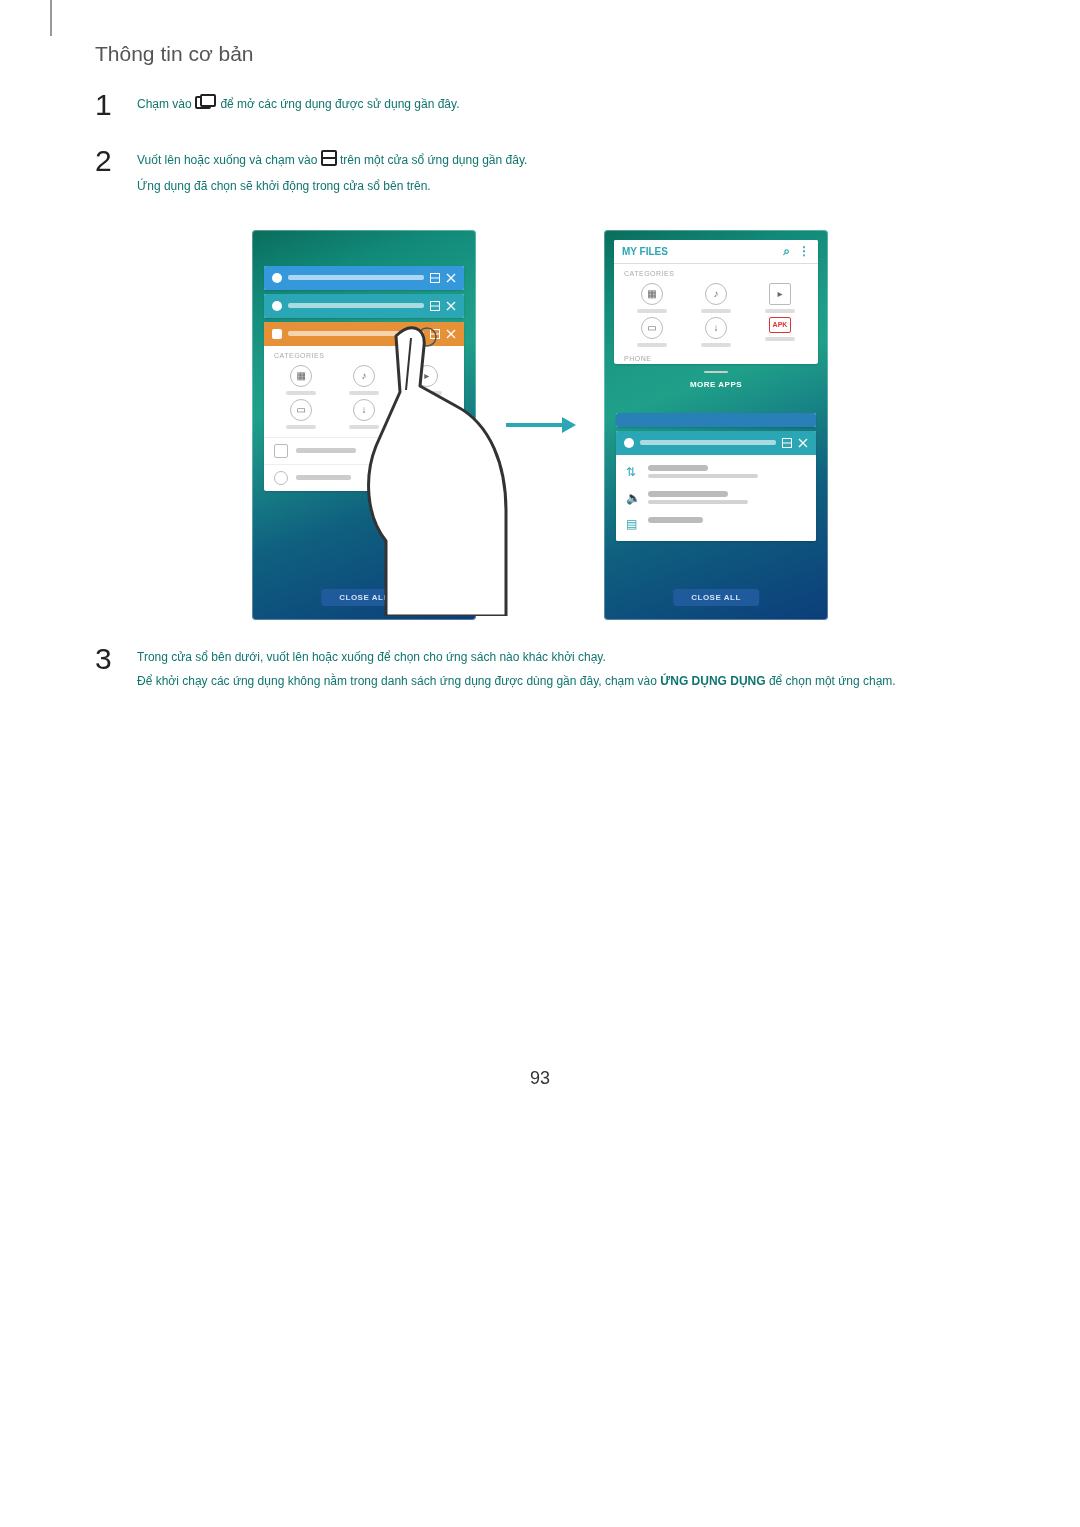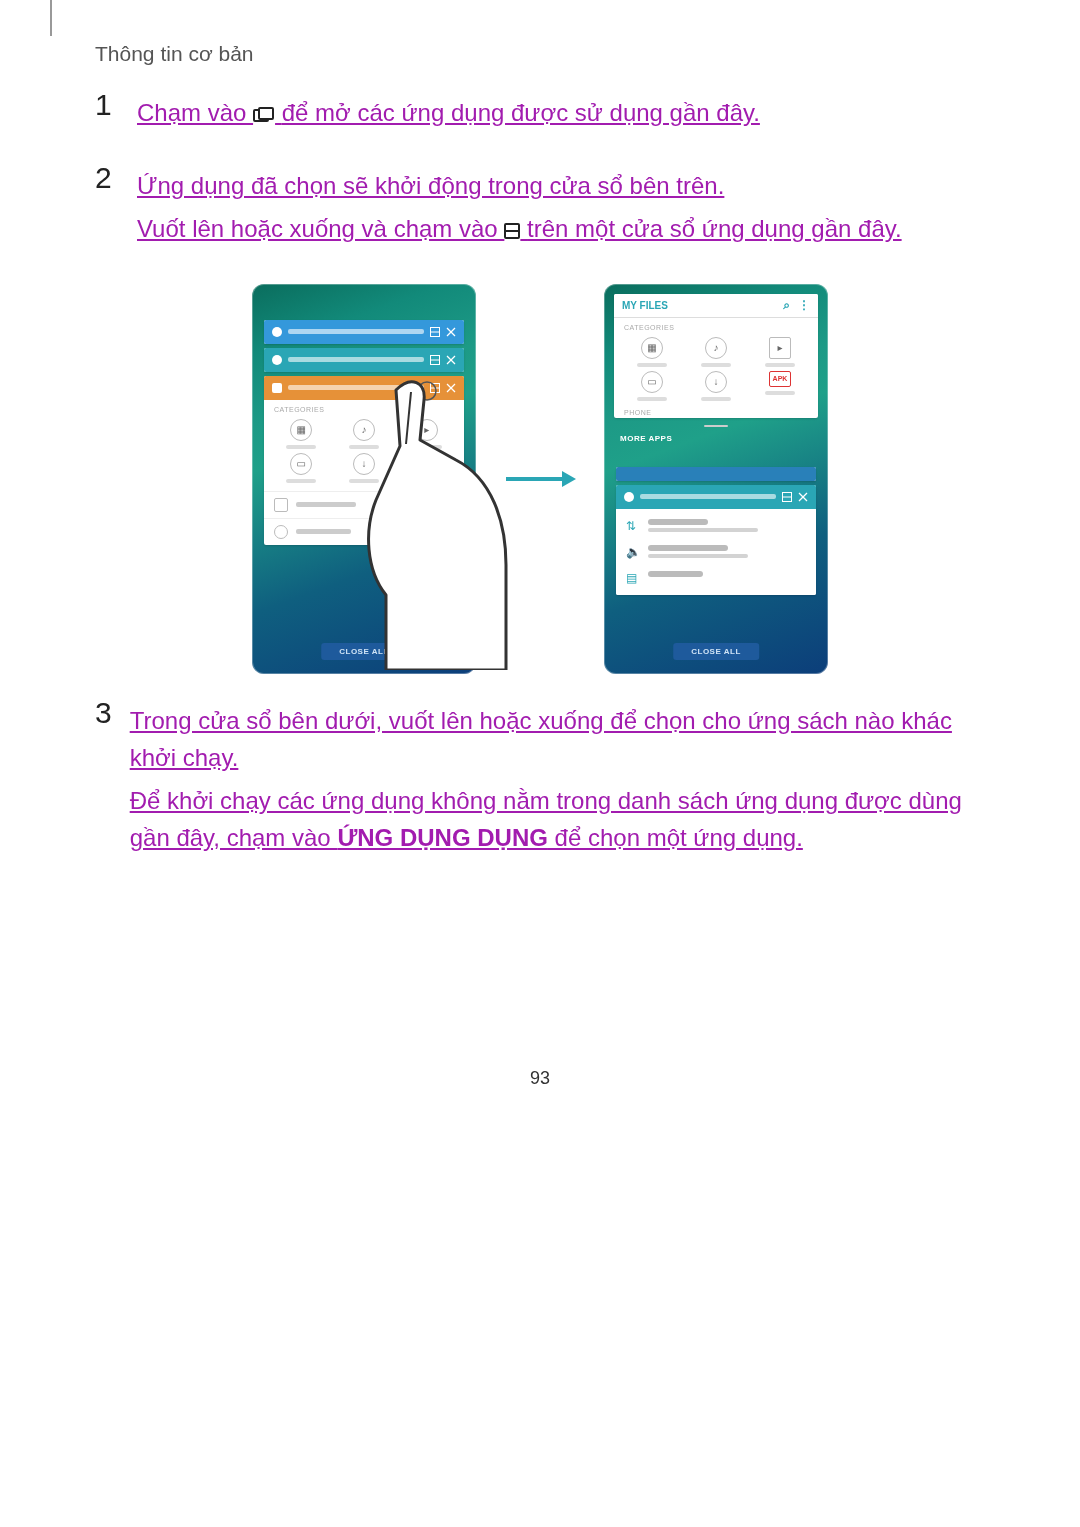--- a/index.html
+++ b/index.html
@@ -3,29 +3,29 @@
 <meta charset="utf-8">
 <style>
   * { box-sizing: border-box; margin: 0; padding: 0; }
   html, body { width: 1080px; height: 1527px; background: #fff; font-family: Arial, Helvetica, sans-serif; color: #222; }
   .page { position: relative; width: 1080px; height: 1141px; padding: 0 95px; }
   .side-rule { position: absolute; left: 50px; top: 0; width: 2px; height: 36px; background: #999; }
   .header-text { font-size: 21px; color: #555; padding-top: 42px; padding-left: 0; }
   .title { color: #2aa6b5; font-size: 34px; font-weight: 700; margin-top: 62px; letter-spacing: .3px; }
   .step { display: flex; gap: 18px; margin-top: 24px; align-items: flex-start; }
   .num { font-size: 30px; font-weight: 400; color: #222; line-height: 1; width: 24px; }
-  .step-body { font-size: 24px; line-height: 1.55; color: #a21caf; padding-top: 4px; text-decoration: underline; }
+  .step-body { font-size: 12px; line-height: 1.55; color: #0f766e; padding-top: 4px; }
   .step-body p { margin-bottom: 6px; }
   .inline-icon { display: inline-block; vertical-align: -2px; }
   .bold { font-weight: 700; }
   .pagenum { position: absolute; bottom: 52px; left: 0; right: 0; text-align: center; font-size: 18px; color: #333; }
 
   
   .illus { display: flex; align-items: center; justify-content: center; gap: 28px; margin: 28px 0 8px; }
-  .phone { width: 224px; height: 390px; border-radius: 12px; background: linear-gradient(160deg,#0a6d5d 0%, #128a7a 15%, #1d9a86 30%, #1fa089 40%, #0f5f7f 70%, #0c3e7a 100%); position: relative; padding: 6px; box-shadow: inset 0 0 0 1px rgba(255,255,255,.3); }
+  .phone { width: 224px; height: 390px; border-radius: 4px; background: linear-gradient(160deg,#0a6d5d 0%, #128a7a 15%, #1d9a86 30%, #1fa089 40%, #0f5f7f 70%, #0c3e7a 100%); position: relative; padding: 6px; box-shadow: inset 0 0 0 1px rgba(255,255,255,.3); }
   .phone-inner { position: absolute; inset: 6px; border-radius: 4px; overflow: hidden; }
   .statusbar { height: 14px; }
   .card { background:#fff; border-radius:2px; margin:4px 6px 0; box-shadow:0 1px 2px rgba(0,0,0,.15); overflow:hidden; }
   .card-header { height:24px; display:flex; align-items:center; padding:0 8px; gap:6px; color:#fff; font-size:9px; }
   .hdr-blue { background:#3498db; }
   .hdr-cyan { background:#2aa6b5; }
   .hdr-orange { background:#e69138; }
   .hdr-blue2 { background:#2980b9; }
   .hdr-ic { width:10px; height:10px; border-radius:50%; background:#fff; flex:0 0 auto; }
   .hdr-txt { flex:1; height:5px; background:rgba(255,255,255,.6); border-radius:2px; }
@@ -45,21 +45,21 @@
   .hand { position:absolute; right:-40px; top:86px; width:160px; height:300px; pointer-events:none; }
 
   .arrow { display:flex; align-items:center; }
   .arrow svg { display:block; }
 
   .myfiles-header { height:24px; background:#fff; display:flex; align-items:center; padding:0 8px; color:#2aa6b5; font-size:10px; font-weight:700; border-bottom:1px solid #ddd; }
   .myfiles-header .sp { flex:1; }
   .myfiles-header .glyph { color:#2aa6b5; font-size:12px; margin-left:8px; }
   .handle { height:8px; display:flex; align-items:center; justify-content:center; }
   .handle::before { content:""; width:24px; height:2px; background:#ccc; border-radius:1px; display:block; }
-  .moreapps { text-align:left; color:#fff; font-size:8px; font-weight:700; padding:4px 10px 2px; letter-spacing:.5px; }
+  .moreapps { text-align:center; color:#fff; font-size:8px; font-weight:700; padding:4px 10px 2px; letter-spacing:.5px; }
   .bluredline { height:6px; background:#bbb; border-radius:3px; filter:blur(.6px); }
   .settings-list { background:#fff; padding:4px 0; }
   .srow { display:flex; gap:8px; align-items:flex-start; padding:6px 10px; }
   .srow .sic2 { width:14px; height:14px; color:#2aa6b5; font-size:12px; flex:0 0 auto; }
   .srow .txts { flex:1; }
 </style>
 </head>
 <body>
 
 <div class="page">
@@ -79,31 +79,31 @@
             </svg>
         </span>
         <span> để mở các ứng dụng được sử dụng gần đây.</span>
       </p>
     </div>
   </div>
 
   <div class="step">
     <div class="num">2</div>
     <div class="step-body">
-      <p>Ứng dụng đã chọn sẽ khởi động trong cửa sổ bên trên.</p>
       <p>
         <span>Vuốt lên hoặc xuống và chạm vào </span>
         <span class="inline-icon">
           <svg width="16" height="16" viewBox="0 0 16 16">
               <rect x="1" y="1" width="14" height="14" rx="1" fill="none" stroke="#222" stroke-width="2"></rect>
               <line x1="1" y1="8" x2="15" y2="8" stroke="#222" stroke-width="2"></line>
             </svg>
         </span>
         <span> trên một cửa sổ ứng dụng gần đây.</span>
       </p>
+      <p>Ứng dụng đã chọn sẽ khởi động trong cửa sổ bên trên.</p>
     </div>
   </div>
 
   <div class="illus">
 
     <div class="phone">
       <div class="phone-inner">
         <div class="statusbar"></div>
 
         <div class="card" style="margin-top:16px;">
@@ -313,19 +313,19 @@
         <div class="clearall">CLOSE ALL</div>
       </div>
     </div>
   </div>
 
   <div class="step">
     <div class="num">3</div>
     <div class="step-body">
       <p>Trong cửa sổ bên dưới, vuốt lên hoặc xuống để chọn cho ứng sách nào khác khởi chạy.</p>
       <p>
-        <span>Để khởi chạy các ứng dụng không nằm trong danh sách ứng dụng được dùng gần đây, chạm vào </span><span class="bold">ỨNG DỤNG DỤNG</span><span> để chọn một ứng dụng.</span>
+        <span>Để khởi chạy các ứng dụng không nằm trong danh sách ứng dụng được dùng gần đây, chạm vào </span><span class="bold">ỨNG DỤNG DỤNG</span><span> để chọn một ứng chạm.</span>
       </p>
     </div>
   </div>
 
   <div class="pagenum">93</div>
 </div>
 
 </body></html>

